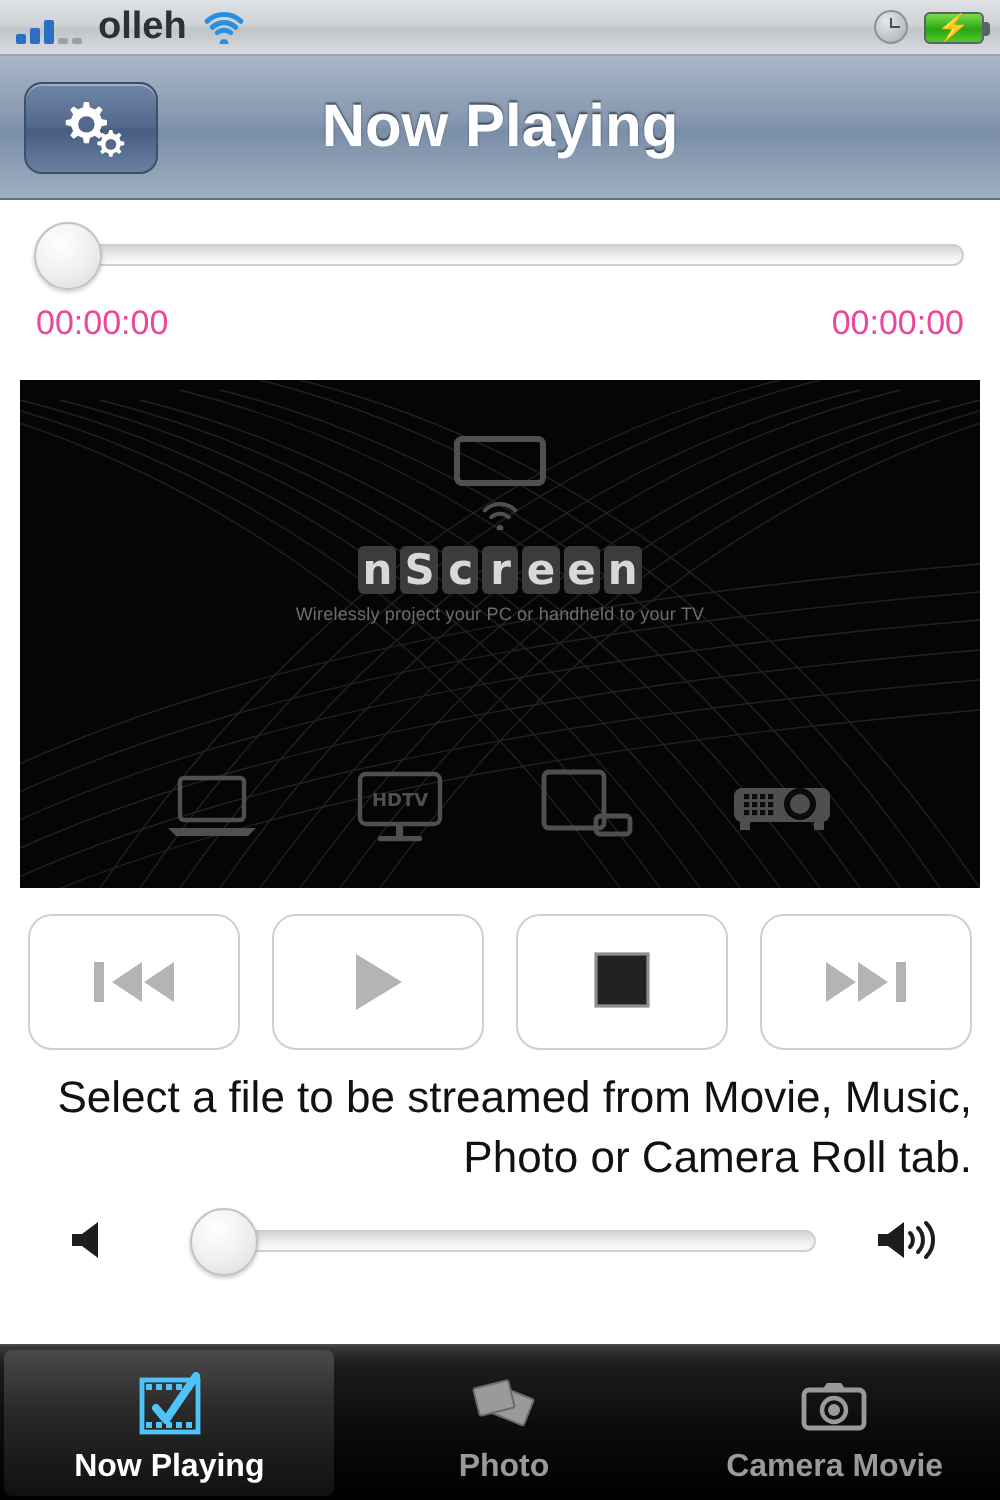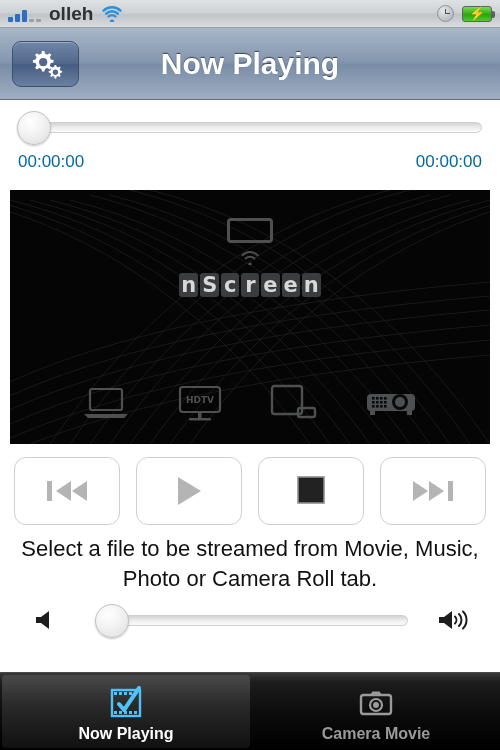--- a/index.html
+++ b/index.html
@@ -76,21 +76,21 @@
   }
   .p-track { top: 22px; left: 18px; width: 464px; }
   .thumb {
     position: absolute; width: 34px; height: 34px; border-radius: 50%;
     background: radial-gradient(circle at 38% 30%, #ffffff 0%, #f2f2f2 45%, #dcdcdc 100%);
     border: 1px solid #c2c2c2; box-shadow: 0 1px 2px rgba(0,0,0,.22);
     cursor: pointer;
   }
   .p-thumb { top: 11px; left: 17px; }
   .time {
-    position: absolute; top: 52px; font-size: 17px; color: #0369a1;
+    position: absolute; top: 52px; font-size: 17px; color: #ec4899;
     font-family: "Liberation Sans", sans-serif;
   }
   .time.left { left: 18px; }
   .time.right { right: 18px; }
 
   
   .video {
     position: absolute; top: 190px; left: 10px; width: 480px; height: 254px;
     background: #050505; overflow: hidden;
   }
@@ -122,21 +122,21 @@
     display: flex; justify-content: space-between; padding: 0 14px;
   }
   .tbtn {
     width: 106px; height: 68px; border: 1px solid #cfcfcf; border-radius: 12px;
     background: #ffffff; display: flex; align-items: center; justify-content: center;
     cursor: pointer;
   }
 
   
   .hint {
-    position: absolute; top: 534px; left: 0; width: 500px; text-align: center;
+    position: absolute; top: 534px; left: 0; width: 500px; text-align: right;
     font-size: 22px; line-height: 30px; color: #111; padding: 0 14px;
   }
 
   
   .volume-area { position: absolute; top: 596px; left: 0; width: 500px; height: 50px; }
   .v-track { top: 19px; left: 98px; width: 310px; }
   .v-thumb { top: 8px; left: 95px; }
   .spk { position: absolute; top: 10px; }
   .spk.mute { left: 32px; }
   .spk.loud { right: 30px; }
@@ -250,20 +250,21 @@
       </svg>
       <div class="logo-row">
         <span>n</span>
         <span>S</span>
         <span>c</span>
         <span>r</span>
         <span>e</span>
         <span>e</span>
         <span>n</span>
       </div>
+      <div class="tagline">Wirelessly project your PC or handheld to your TV</div>
     </div>
     <div class="devices">
       <svg width="52" height="38" viewBox="0 0 52 38">
         <rect x="10" y="5" width="32" height="21" rx="2" fill="none" stroke="#4d4f51" stroke-width="2.2"></rect>
         <path d="M4 30 h44 l-4 4 h-36 z" fill="#4d4f51"></path>
       </svg>
       <svg width="48" height="38" viewBox="0 0 48 38">
         <rect x="4" y="3" width="40" height="25" rx="3" fill="none" stroke="#4d4f51" stroke-width="2.2"></rect>
         <text x="24" y="19" text-anchor="middle" fill="#4d4f51" font-size="9" font-family="DejaVu Sans, sans-serif" font-weight="bold">HDTV</text>
         <rect x="22" y="28" width="3.5" height="6" fill="#4d4f51"></rect>
@@ -363,20 +364,31 @@
             <rect x="26" y="25" width="3" height="3"></rect>
           </g>
           <path d="M11 18 l5 6 L31 2" stroke="#4fc3f7" stroke-width="4" fill="none" stroke-linecap="round" stroke-linejoin="round"></path>
         </svg>
       </span>
       <span class="tab-label">Now Playing</span>
     </div>
 
 
 
+    <div class="tab">
+      <span class="tab-icon">
+        <svg width="36" height="32" viewBox="0 0 36 32">
+          <g fill="#9a9a9a" stroke="#6a6a6a" stroke-width="1">
+            <rect x="13" y="9" width="18" height="14" rx="1" transform="rotate(22 22 16)"></rect>
+            <rect x="4" y="5" width="18" height="14" rx="1" transform="rotate(-14 13 12)"></rect>
+          </g>
+        </svg>
+      </span>
+      <span class="tab-label">Photo</span>
+    </div>
 
     <div class="tab">
       <span class="tab-icon">
         <svg width="36" height="30" viewBox="0 0 36 30">
           <rect x="3" y="7" width="30" height="19" rx="2.5" fill="none" stroke="#9a9a9a" stroke-width="2.4"></rect>
           <path d="M12 7 l2.5-3.5 h7 L24 7 z" fill="#9a9a9a"></path>
           <circle cx="18" cy="17" r="6" fill="none" stroke="#9a9a9a" stroke-width="2.2"></circle>
           <circle cx="18" cy="17" r="3" fill="#9a9a9a"></circle>
         </svg>
       </span>

